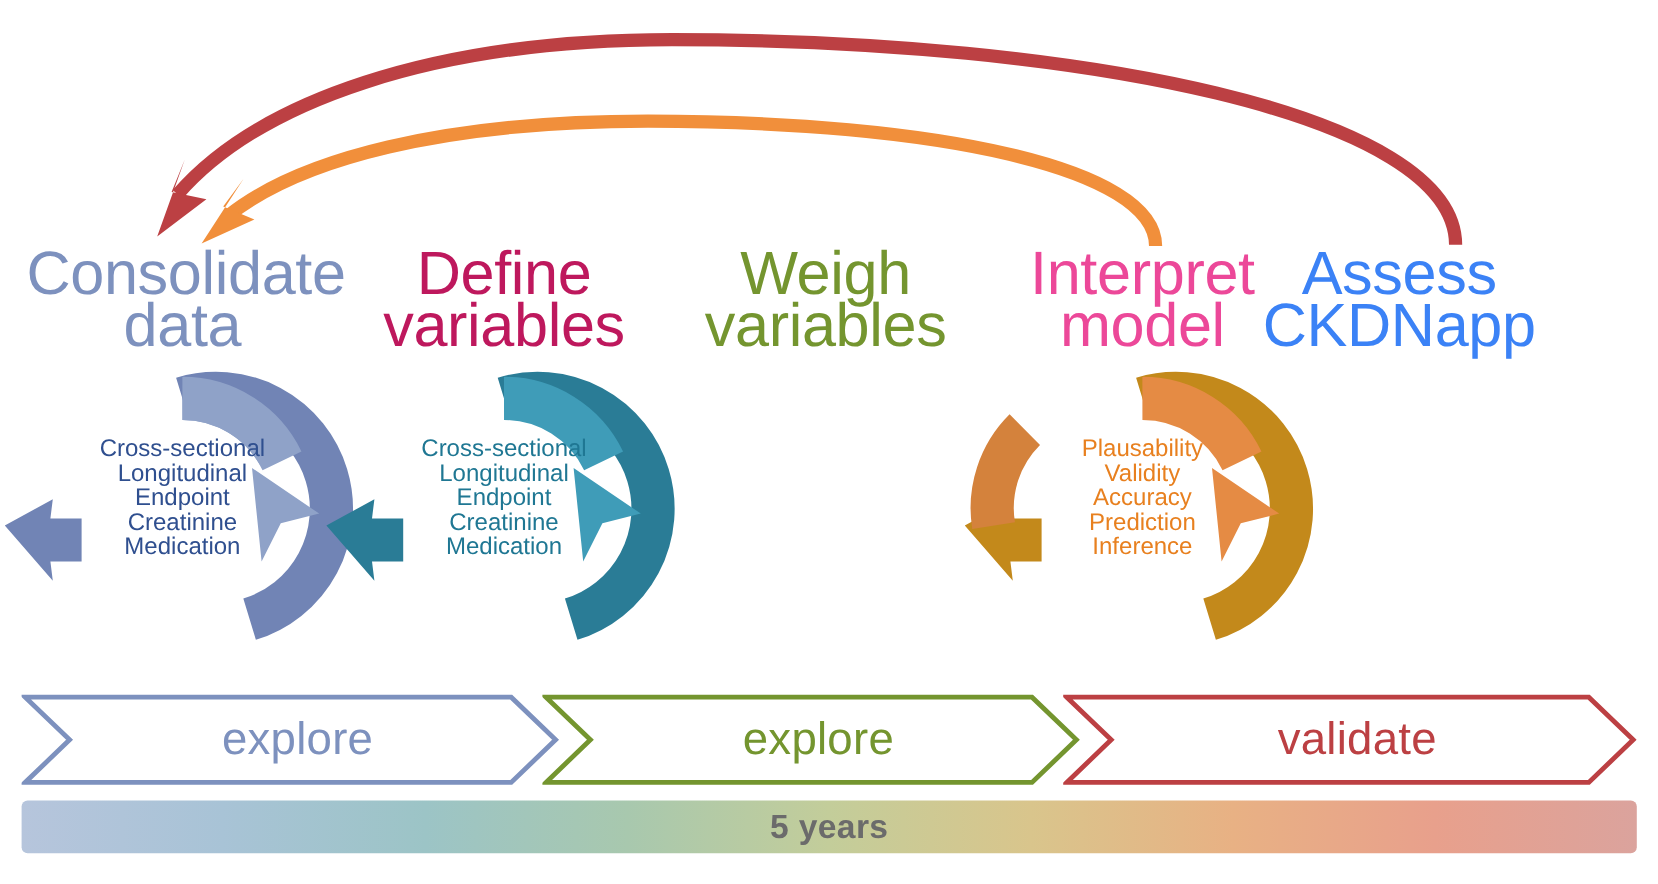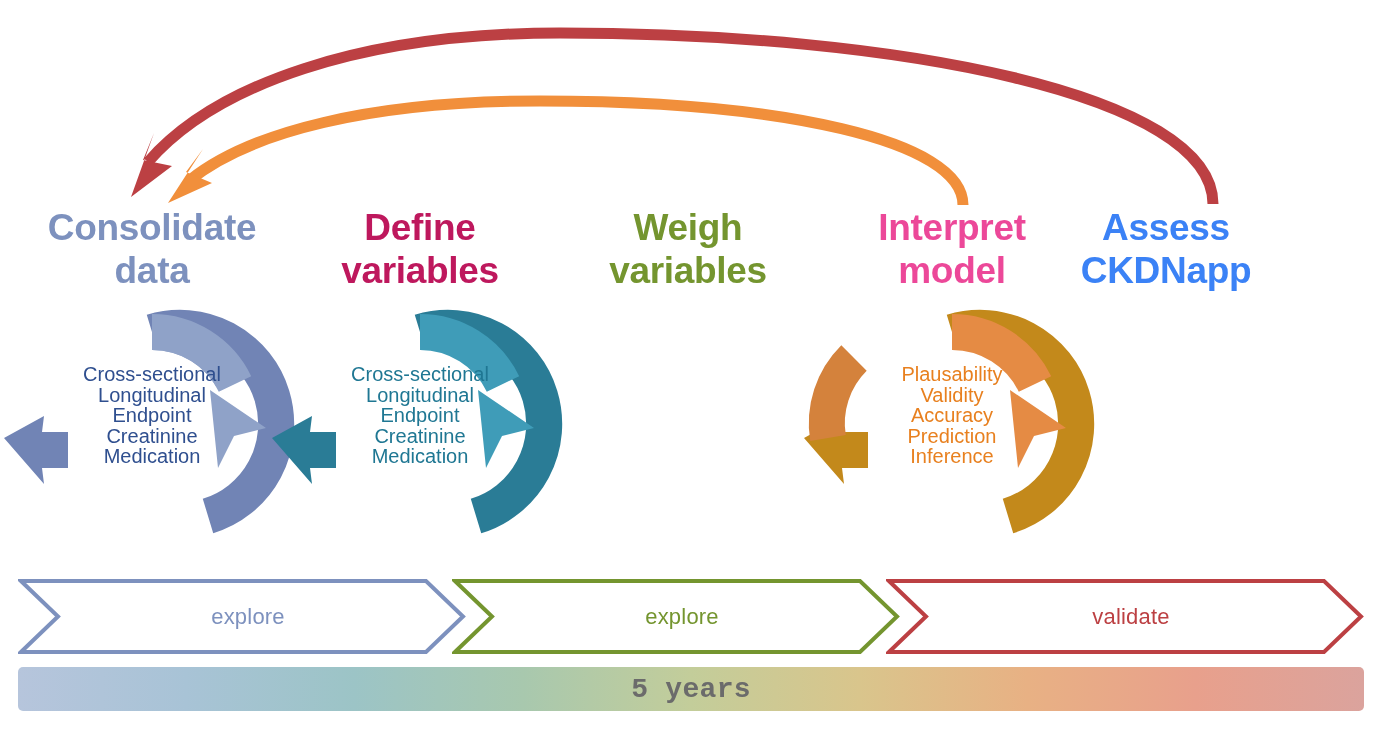--- a/index.html
+++ b/index.html
@@ -28,23 +28,23 @@
     height: 737px;
     pointer-events: none;
   }
 
   
   .stage-heading {
     position: absolute;
     top: 206px;
     width: 260px;
     text-align: center;
-    font-size: 37px;
+    font-size: 51px;
     line-height: 43px;
-    font-weight: 700;
+    font-weight: 400;
     letter-spacing: -0.3px;
     white-space: pre-line;
   }
 
   
   .cycle {
     position: absolute;
     top: 326px;
     width: 228px;
     height: 228px;
@@ -81,21 +81,21 @@
   }
   .phase-label {
     position: absolute;
     top: 0;
     left: 12px;
     right: 0;
     height: 77px;
     display: flex;
     align-items: center;
     justify-content: center;
-    font-size: 22px;
+    font-size: 38px;
     letter-spacing: 0.2px;
   }
 
   
   #duration-bar {
     position: absolute;
     left: 18px;
     top: 667px;
     width: 1346px;
     height: 44px;
@@ -107,21 +107,20 @@
     top: 0;
     width: 100%;
     height: 44px;
     display: flex;
     align-items: center;
     justify-content: center;
     font-size: 28px;
     font-weight: bold;
     color: #6b6b6b;
     letter-spacing: 0.3px;
-    font-family: Liberation Mono, monospace;
   }
 </style>
 </head>
 <body>
 
 <div id="canvas">
 
   <svg id="arcs" viewBox="0 0 1382 737">
 
     <g>

